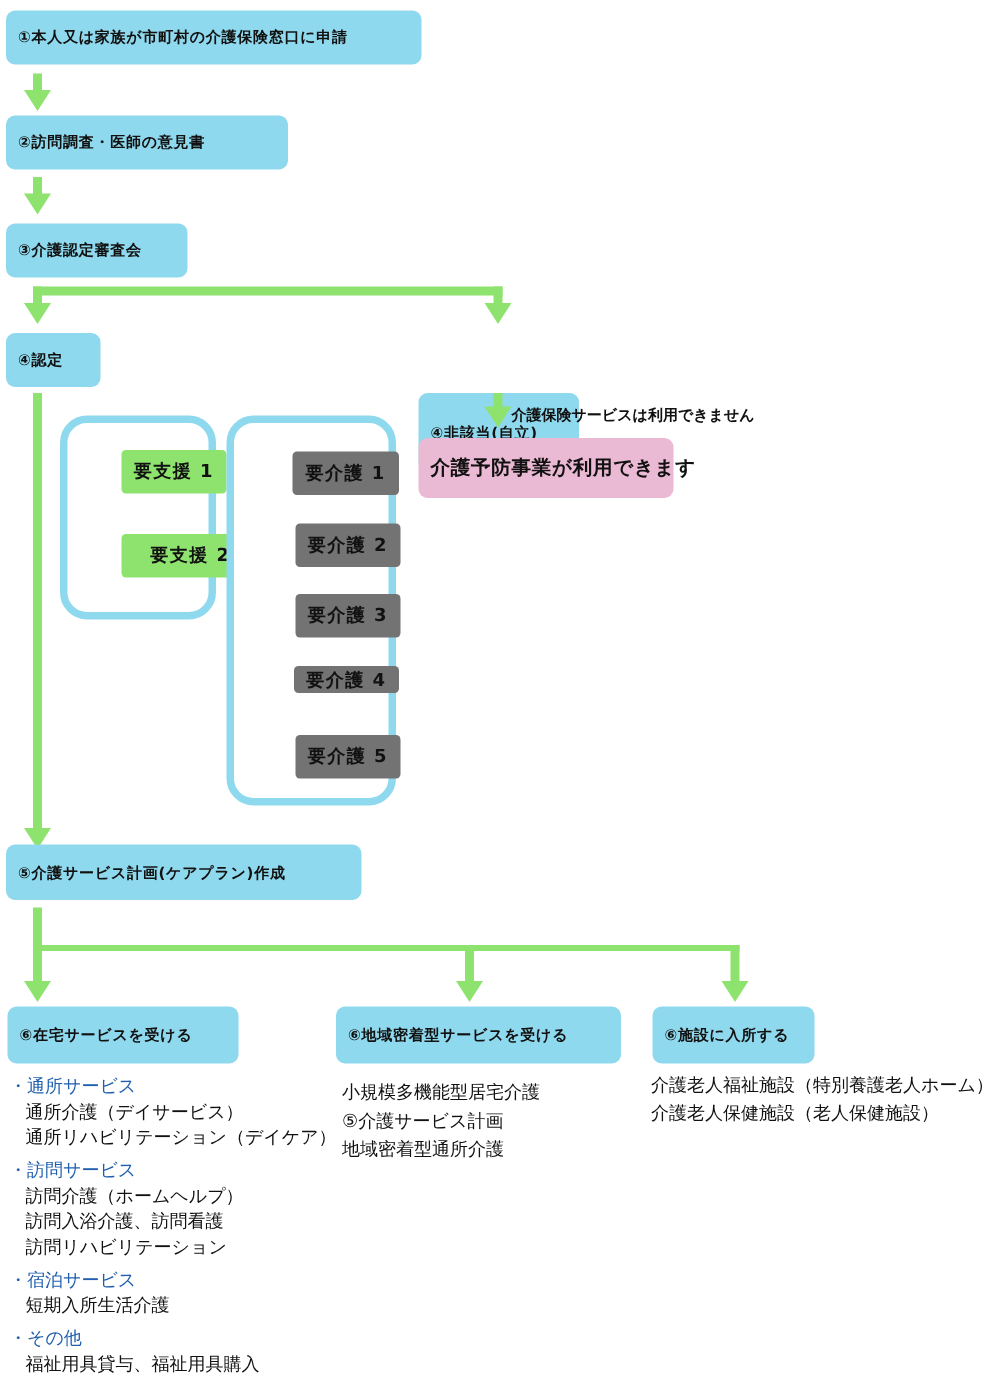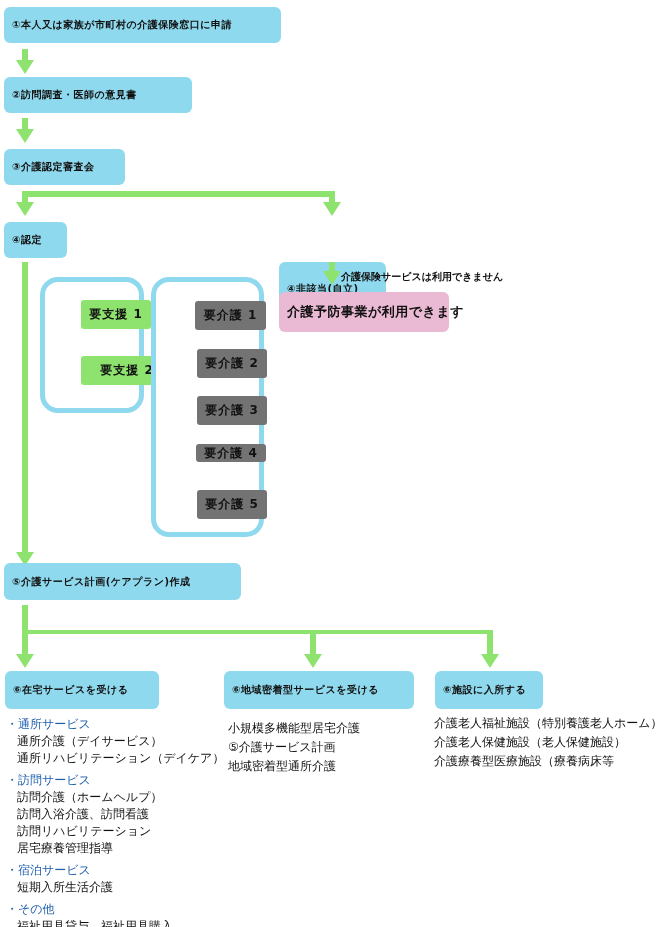--- a/index.html
+++ b/index.html
@@ -103,35 +103,33 @@
     <div class="cat-group">
       <div class="cat">・通所サービス</div>
       <div class="item">通所介護（デイサービス）</div>
       <div class="item">通所リハビリテーション（デイケア）</div>
     </div>
     <div class="cat-group">
       <div class="cat">・訪問サービス</div>
       <div class="item">訪問介護（ホームヘルプ）</div>
       <div class="item">訪問入浴介護、訪問看護</div>
       <div class="item">訪問リハビリテーション</div>
-      <div class="item">居宅療養管理指導</div>
     </div>
     <div class="cat-group">
       <div class="cat">・宿泊サービス</div>
       <div class="item">短期入所生活介護</div>
     </div>
     <div class="cat-group">
       <div class="cat">・その他</div>
       <div class="item">福祉用具貸与、福祉用具購入</div>
     </div>
   </div>
 
 <div class="list" id="community-list" style="left:228px;top:719px;line-height:19px;">
     <div>小規模多機能型居宅介護</div>
     <div>⑤介護サービス計画</div>
     <div>地域密着型通所介護</div>
   </div>
 
 <div class="list" id="facility-list" style="left:434px;top:714px;line-height:19px;">
     <div>介護老人福祉施設（特別養護老人ホーム）</div>
     <div>介護老人保健施設（老人保健施設）</div>
-    <div>介護療養型医療施設（療養病床等</div>
   </div>
 
 </body></html>

